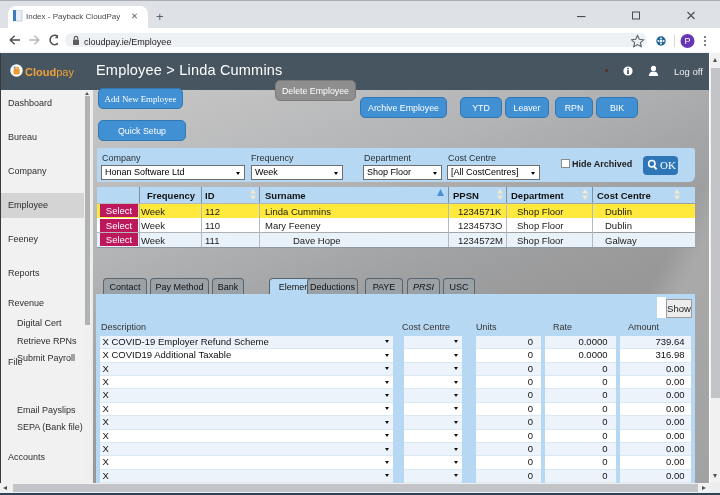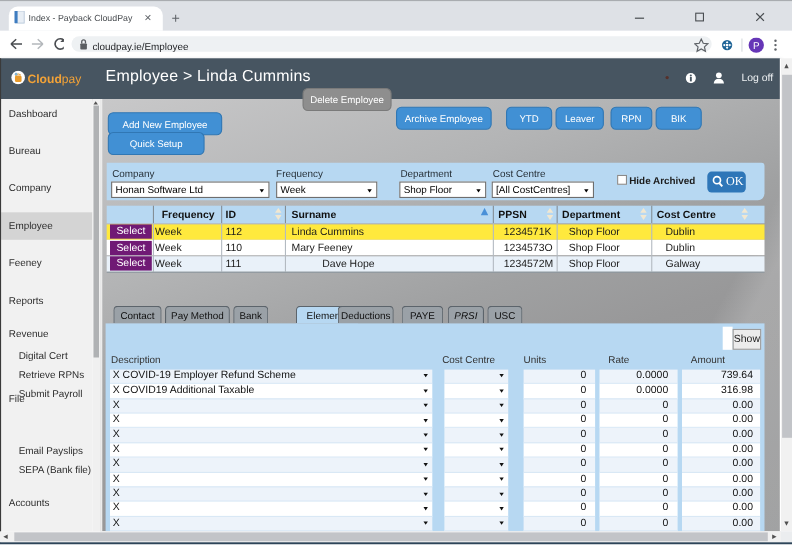--- a/index.html
+++ b/index.html
@@ -47,21 +47,21 @@
   #hidearch{left:572px;top:159px;font-size:9px;font-weight:bold;color:#1b1b1b;}
   #okbtn{left:643px;top:156px;width:35px;height:19px;background:#2e76b8;border-radius:4px;}
   #oktxt{left:660px;top:159px;font-family:"Liberation Serif",serif;font-size:11px;color:#fff;}
   
   #thead{left:97px;top:187px;width:598px;height:16px;background:#b7d8f2;}
   .th{position:absolute;top:190px;font-size:9.5px;font-weight:bold;color:#111;}
   .colsep{position:absolute;top:187px;width:1px;height:16px;background:#848e96;}
   .colsep2{position:absolute;top:203px;width:1px;height:44px;background:#b3bac1;}
   .row{position:absolute;left:97px;width:598px;height:14px;}
   .rtext{position:absolute;top:2px;font-size:9.5px;color:#1a1a1a;}
-  .selbtn{position:absolute;left:3px;top:0.5px;width:38px;height:13px;background:#701a75;
+  .selbtn{position:absolute;left:3px;top:0.5px;width:38px;height:13px;background:#be185d;
           color:#fff;font-size:9.5px;display:flex;align-items:center;justify-content:center;}
   
   .ptab{position:absolute;top:278px;height:16px;background:#9aa1a7;border:1px solid #5c646b;border-bottom:none;
         border-radius:4px 4px 0 0;box-sizing:border-box;font-size:9px;color:#101010;
         display:flex;align-items:center;justify-content:center;}
   .ptabactive{background:#b7d8f2;}
   
   #panel{left:96px;top:294px;width:599px;height:189px;background:#b7d8f2;}
   #showwhite{left:657px;top:297px;width:9px;height:21px;background:#fff;}
   #showbtn{left:666px;top:299px;width:26px;height:19px;background:#ececec;border:1px solid #9b9b9b;
@@ -163,21 +163,21 @@
   <div class="sbsub" style="top:405px">Email Payslips</div>
   <div class="sbsub" style="top:422px">SEPA (Bank file)</div>
   <div class="sbitem" style="top:452px">Accounts</div>
   <div class="abs" id="contbg"></div>
   <div class="abs" id="whitegap"></div>
   <div class="abs" id="sbscroll"></div>
   <div class="abs" id="sbthumb"></div>
   <div class="tri" style="left:85px;top:91.5px;border-left:2.5px solid transparent;border-right:2.5px solid transparent;border-bottom:3.5px solid #555;"></div>
   <div class="abs" id="leftline"></div>
 
-  <div class="btn" style="left:98px;top:102px;width:104px;">Add New Employee</div>
+  <div class="btn" style="left:98px;top:88px;width:85px;font-family:Liberation Serif, serif;">Add New Employee</div>
   <div class="btn btngray" style="left:275px;top:80px;width:81px;">Delete Employee</div>
   <div class="btn" style="left:360px;top:97px;width:87px;">Archive Employee</div>
   <div class="btn" style="left:460px;top:97px;width:42px;">YTD</div>
   <div class="btn" style="left:505px;top:97px;width:44px;">Leaver</div>
   <div class="btn" style="left:555px;top:97px;width:38px;">RPN</div>
   <div class="btn" style="left:596px;top:97px;width:42px;">BIK</div>
   <div class="btn" style="left:98px;top:120px;width:88px;">Quick Setup</div>
 
   <div class="abs" id="filter"></div>
   <div class="flabel" style="left:102px;top:153px;">Company</div>

